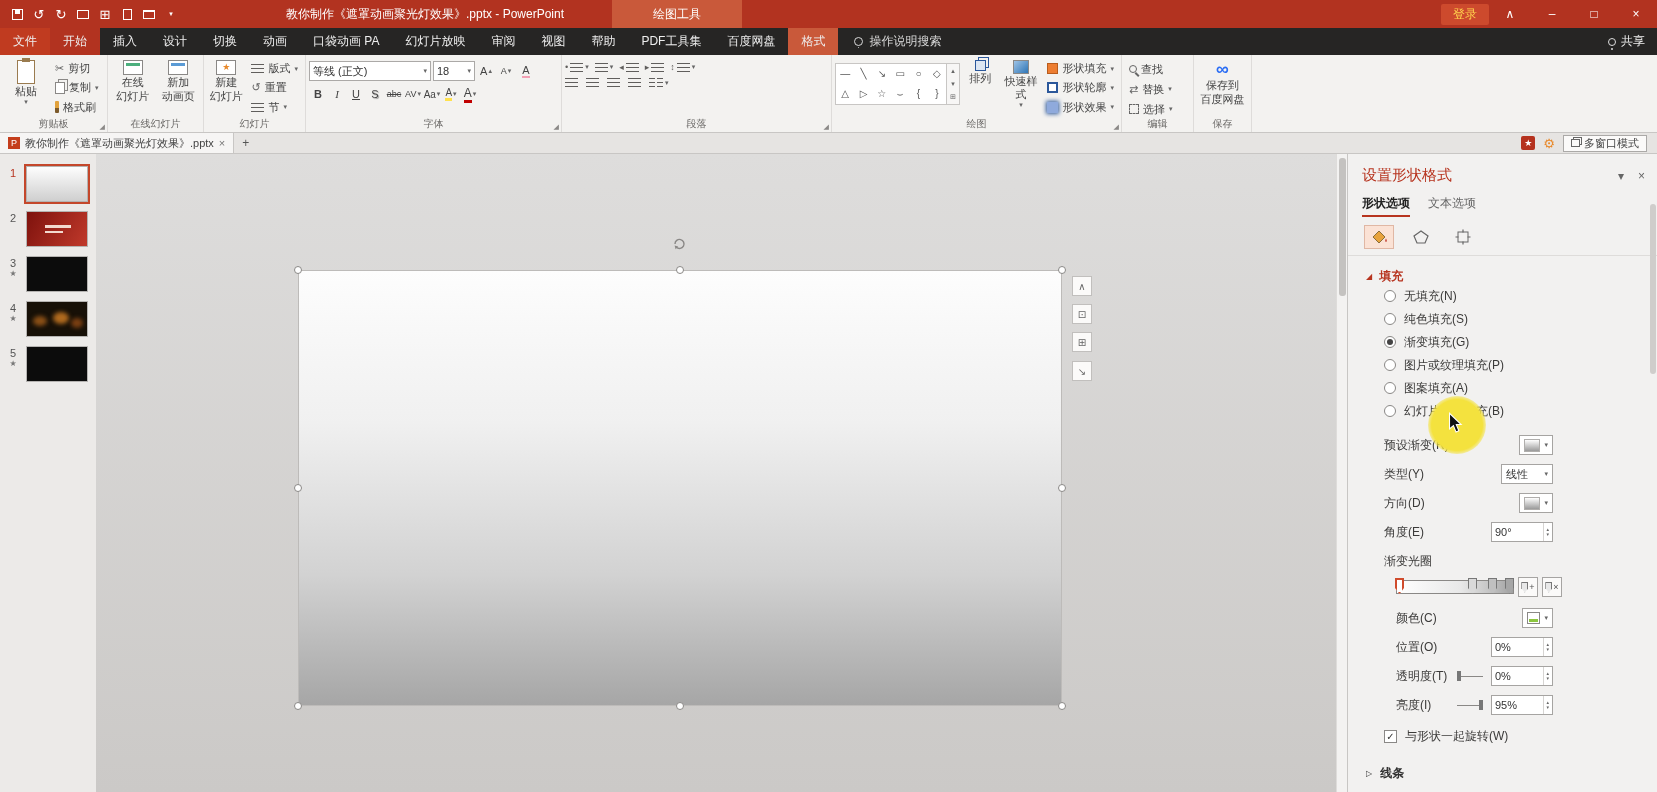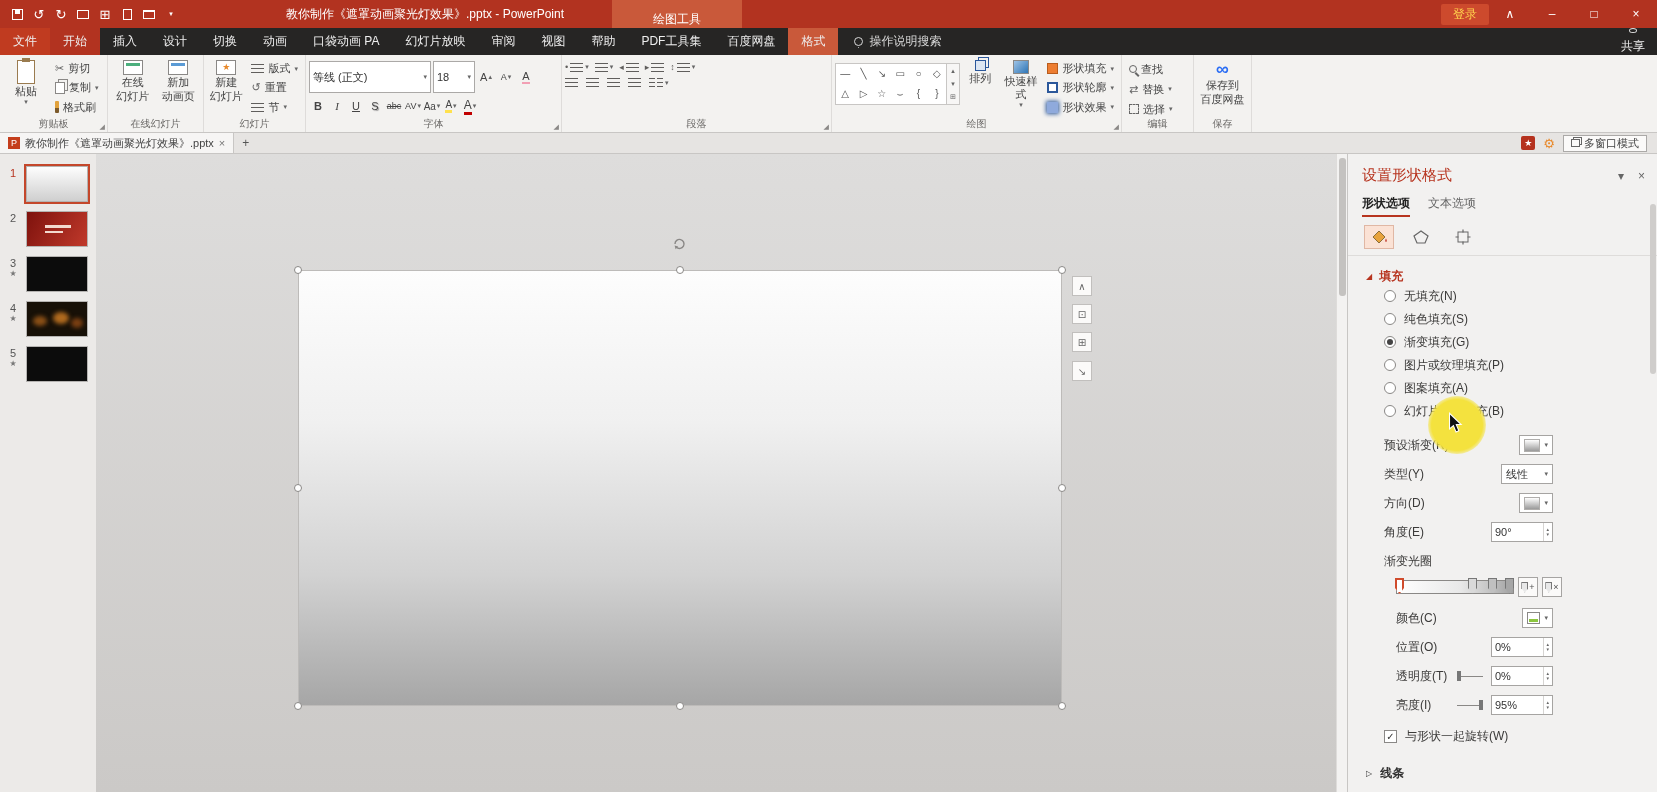--- a/index.html
+++ b/index.html
@@ -10,34 +10,34 @@
   
   .titlebar { height:28px; background:#b23320; display:flex; align-items:center; color:#fff; position:relative; }
   .qat { display:flex; align-items:center; padding-left:6px; }
   .qat-btn { width:22px; height:22px; display:flex; align-items:center; justify-content:center; font-size:13px; color:#fff; }
   .i-floppy { width:11px; height:11px; border:1px solid #fff; position:relative; }
   .i-floppy::after { content:""; position:absolute; left:2px; top:0; width:5px; height:4px; background:#fff; }
   .i-monitor { width:12px; height:9px; border:1px solid #fff; }
   .i-page { width:9px; height:11px; border:1px solid #fff; }
   .i-folder { width:12px; height:9px; border:1px solid #fff; border-top-width:2px; }
   .title-text { margin-left:104px; font-size:12px; white-space:nowrap; }
-  .ctx-tool { position:absolute; left:612px; top:0; width:130px; height:28px; background:#c9593a; display:flex; align-items:flex-end; justify-content:center; font-size:12px; }
+  .ctx-tool { position:absolute; left:612px; top:0; width:130px; height:28px; background:#c9593a; display:flex; align-items:center; justify-content:center; font-size:12px; }
   .tb-right { margin-left:auto; display:flex; align-items:center; height:100%; }
   .login-btn { background:#cd4a2d; color:#ffd24d; font-size:12px; padding:2px 12px; border-radius:2px; }
   .win-btn { width:42px; height:28px; display:flex; align-items:center; justify-content:center; font-size:12px; }
 
   
   .tabbar { height:27px; background:#262524; display:flex; align-items:stretch; color:#eee; font-size:12px; }
   .tab { padding:0 13px; display:flex; align-items:center; white-space:nowrap; }
   .t-file { background:#c03b20; }
   .t-active { background:#b23320; }
   .t-ctx { background:#c9593a; }
   .tb-search { display:flex; align-items:center; gap:6px; margin-left:16px; color:#d8d8d8; }
   .i-bulb { width:9px; height:9px; border:1px solid #d8d8d8; border-radius:50%; box-shadow:0 6px 0 -4px #d8d8d8; }
-  .tb-share { margin-left:auto; display:flex; align-items:center; gap:5px; margin-right:12px;flex-direction:column; }
+  .tb-share { margin-left:auto; display:flex; align-items:center; gap:5px; margin-right:12px; }
   .i-person { width:8px; height:8px; border:1px solid #ddd; border-radius:50%; box-shadow:0 7px 0 -3px #ddd; }
 
   
   .ribbon { height:78px; background:#f3f2f0; border-bottom:1px solid #c8c6c4; display:flex; position:relative; }
   .group { position:relative; border-right:1px solid #dedcda; padding:2px 3px 14px 3px; flex-shrink:0; }
   .gc { display:flex; height:60px; gap:2px; }
   .group-label { position:absolute; bottom:1px; left:0; right:0; text-align:center; font-size:10px; color:#6a6866; }
   .launcher { position:absolute; right:2px; bottom:1px; font-size:7px; color:#8a8886; }
   .bigbtn { width:46px; display:flex; flex-direction:column; align-items:center; padding-top:3px; gap:1px; font-size:11px; line-height:13px; text-align:center; color:#444; }
   .col { display:flex; flex-direction:column; justify-content:flex-start; }
@@ -45,21 +45,21 @@
   .caret { font-size:7px; color:#666; line-height:6px; }
   .ig { font-size:11px; color:#666; }
   .icon-clipboard { width:18px; height:24px; border:1px solid #9a7b4f; background:#fff; position:relative; }
   .icon-clipboard::after { content:""; position:absolute; left:4px; top:-3px; width:8px; height:4px; background:#9a7b4f; }
   .icon-copy { width:10px; height:12px; border:1px solid #8a8886; background:#fff; box-shadow:3px -3px 0 -1px #f3f2f0, 3px -3px 0 0 #8a8886; }
   .icon-brush { width:4px; height:12px; background:linear-gradient(#e2a23c 55%, #7c5a2b 55%); border-radius:1px; }
   .icon-slide { width:20px; height:15px; border:1px solid #8a8886; background:#fff; position:relative; }
   .icon-slide::after { content:""; position:absolute; left:2px; top:2px; right:2px; height:3px; background:#5b9bd5; }
   .icon-slide.green::after { background:#4caf7d; }
   .icon-star-slide { width:20px; height:15px; border:1px solid #8a8886; background:#fff; display:flex; align-items:center; justify-content:center; font-size:9px; color:#e8892b; }
-  .combo { display:flex; align-items:center; border:1px solid #aba9a7; background:#fff; height:32px; font-size:11px; padding:0 3px; gap:3px; color:#333; }
+  .combo { display:flex; align-items:center; border:1px solid #aba9a7; background:#fff; height:20px; font-size:11px; padding:0 3px; gap:3px; color:#333; }
   .fbtn { min-width:18px; height:18px; display:flex; align-items:center; justify-content:center; font-size:11px; color:#444; gap:1px; }
   .rowline { display:flex; align-items:center; gap:2px; }
   .icon-lines { width:13px; height:9px; background:repeating-linear-gradient(to bottom,#605e5c 0 1px, transparent 1px 4px); }
   .pi { display:flex; align-items:center; gap:2px; font-size:9px; color:#605e5c; }
   .gallery { width:112px; height:42px; background:#fff; border:1px solid #c8c6c4; display:grid; grid-template-columns:repeat(6,1fr); align-items:center; justify-items:center; font-size:10px; color:#555; }
   .gal-scroll { width:13px; height:42px; border:1px solid #c8c6c4; border-left:none; background:#f7f6f5; display:flex; flex-direction:column; align-items:center; justify-content:space-around; font-size:7px; color:#666; }
   .icon-arrange { width:11px; height:11px; border:1px solid #2b579a; background:#dce6f2; box-shadow:3px -3px 0 -1px #f3f2f0, 3px -3px 0 0 #2b579a; }
   .icon-qstyle { width:16px; height:14px; border:1px solid #8a8886; background:linear-gradient(135deg,#9dc3e6,#2e75b6); }
   .sq-fill { width:11px; height:11px; background:#ed7d31; border:1px solid #b85c1d; }
   .sq-outline { width:11px; height:11px; border:2px solid #2b579a; background:#fff; }

